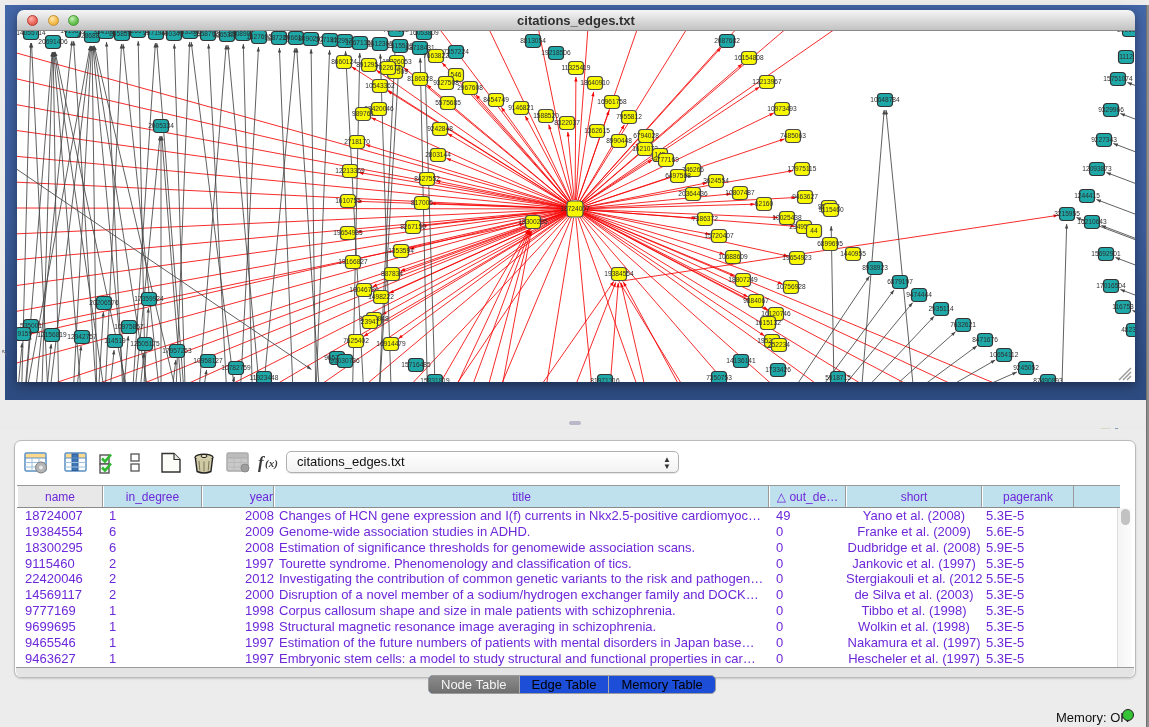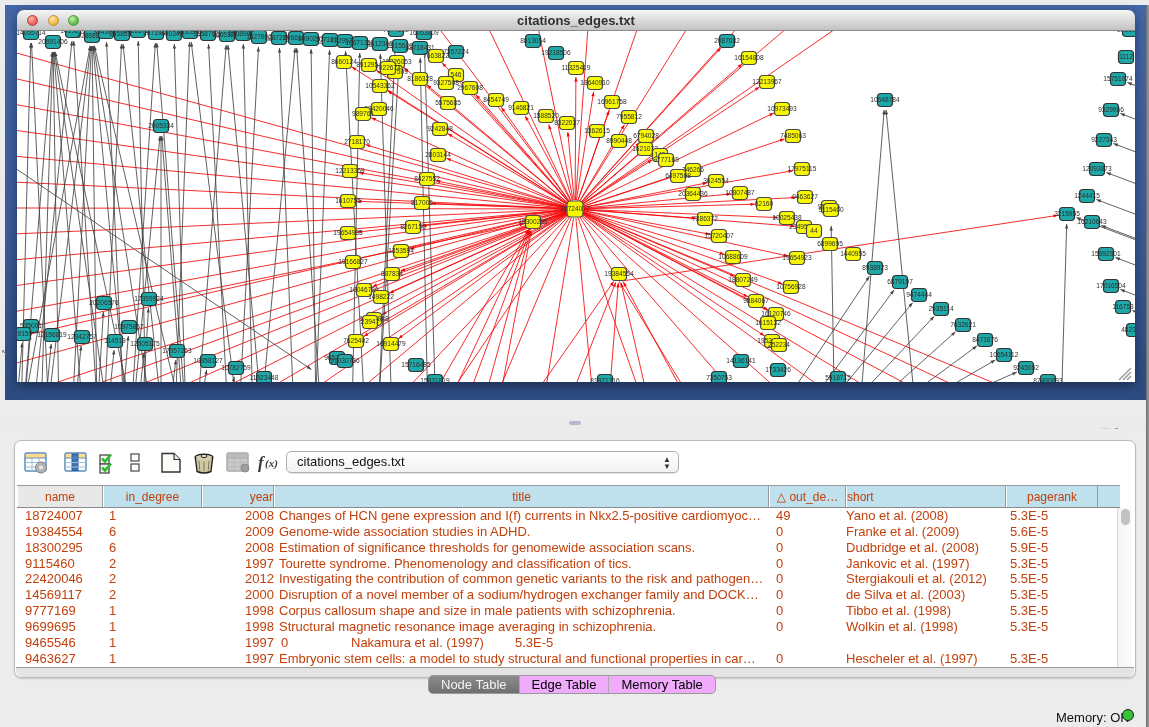--- a/index.html
+++ b/index.html
@@ -18,38 +18,38 @@
 
 #tph { left:0; top:420px; width:1146px; height:45px; background:linear-gradient(#ececec,#e2e2e2); border-bottom:1px solid #d0d0d0; }
 #tph .t { position:absolute; left:10px; top:7px; font-size:13px; color:#1c1c1c; }
 #tpbody { left:0; top:429px; width:1146px; height:298px; background:#ececec; }
 #whitebox { left:14px; top:11px; width:1122px; height:238px; background:#fff; border:1px solid #bbb; border-radius:7px; box-shadow:0 1px 2px rgba(0,0,0,0.15); }
 
 .ic { position:absolute; top:11px; }
 #dd { position:absolute; left:271px; top:10px; width:393px; height:22px; background:linear-gradient(#ffffff,#f2f2f2); border:1px solid #b0b0b0; border-radius:5px; box-shadow:0 1px 1px rgba(0,0,0,0.1); font-size:13px; color:#111; line-height:20px; padding-left:10px; }
 #dd .arr { position:absolute; right:7px; top:3.5px; font-size:8px; color:#333; line-height:7px; }
 
-#tbl { position:absolute; left:2px; top:44px; width:1103px; height:182px; font-size:12px; color:#c2410c; }
+#tbl { position:absolute; left:2px; top:44px; width:1103px; height:182px; font-size:12px; color:#6d28d9; }
 .th { display:flex; height:23px; line-height:23px; text-align:center; background:#bfe0ed; border-top:1px solid #999; border-bottom:1px solid #8a8a8a; }
 .th > div { border-right:1px solid #9a9a9a; border-left:1px solid #fff; overflow:hidden; white-space:nowrap; }
 .th .c0 { background:#e8e8e8; text-align:center; }
 .tr { display:flex; height:15.85px; line-height:15.8px; white-space:nowrap; font-size:13px; }
 .tr > div { overflow:hidden; }
 .c0 { width:86px; padding-left:8px; flex:none; }
 .c1 { width:99px; padding-left:6px; flex:none; }
 .c2 { width:72px; padding-left:4px; flex:none;text-align:right; }
 .c3 { width:495px; padding-left:5px; flex:none; }
 .c4 { width:77px; padding-left:7px; flex:none; }
-.c5 { width:160px; text-align:left; flex:none; }
+.c5 { width:136px; text-align:center; flex:none; }
 .c6 { width:92px; padding-left:4px; flex:none; }
 .th .c0,.th .c1,.th .c2,.th .c3,.th .c4,.th .c5,.th .c6 { padding-left:0; }
 #sb { position:absolute; right:3px; top:67px; width:15px; height:159px; background:linear-gradient(90deg,#f4f4f4,#fcfcfc); border-left:1px solid #ddd; }
 #sb .thumb { position:absolute; left:3px; top:1px; width:9px; height:16px; border-radius:5px; background:#c2c2c2; }
 
-#tabs { left:428px; top:246px; height:19px; display:flex; font-size:13px; border:1px solid #9a9a9a; border-radius:5px; overflow:hidden; background:#f0abfc; }
+#tabs { left:428px; top:246px; height:19px; display:flex; font-size:13px; border:1px solid #9a9a9a; border-radius:5px; overflow:hidden; background:#1d4ed8; }
 #tabs div { padding:0 12px; line-height:18px; }
 #tabs .sel { background:linear-gradient(#8c8c8c,#6f6f6f); color:#f4f4f4; }
 #tabs .mid { border-left:1px solid #aaa; border-right:1px solid #aaa; }
 #mem { left:1056px; top:281px; font-size:13px; color:#111; }
 #memdot { left:1122px; top:280px; width:12px; height:12px; border-radius:50%; background:#35c435; border:1.5px solid #222; }
 .arrowmark { left:1px; top:348px; font-size:8px; color:#777; }
 </style></head>
 <body>
 <div class="abs" id="mdi"></div>
 <div class="abs" id="leftstrip"></div>
@@ -869,20 +869,21 @@
           <div class="c2">1998</div>
           <div class="c3">Structural magnetic resonance image averaging in schizophrenia.</div>
           <div class="c4">0</div>
           <div class="c5">Wolkin et al. (1998)</div>
           <div class="c6">5.3E-5</div>
         </div>
         <div class="tr">
           <div class="c0">9465546</div>
           <div class="c1">1</div>
           <div class="c2">1997</div>
+          <div class="c3">Estimation of the future numbers of patients with mental disorders in Japan base…</div>
           <div class="c4">0</div>
           <div class="c5">Nakamura et al. (1997)</div>
           <div class="c6">5.3E-5</div>
         </div>
         <div class="tr">
           <div class="c0">9463627</div>
           <div class="c1">1</div>
           <div class="c2">1997</div>
           <div class="c3">Embryonic stem cells: a model to study structural and functional properties in car…</div>
           <div class="c4">0</div>

